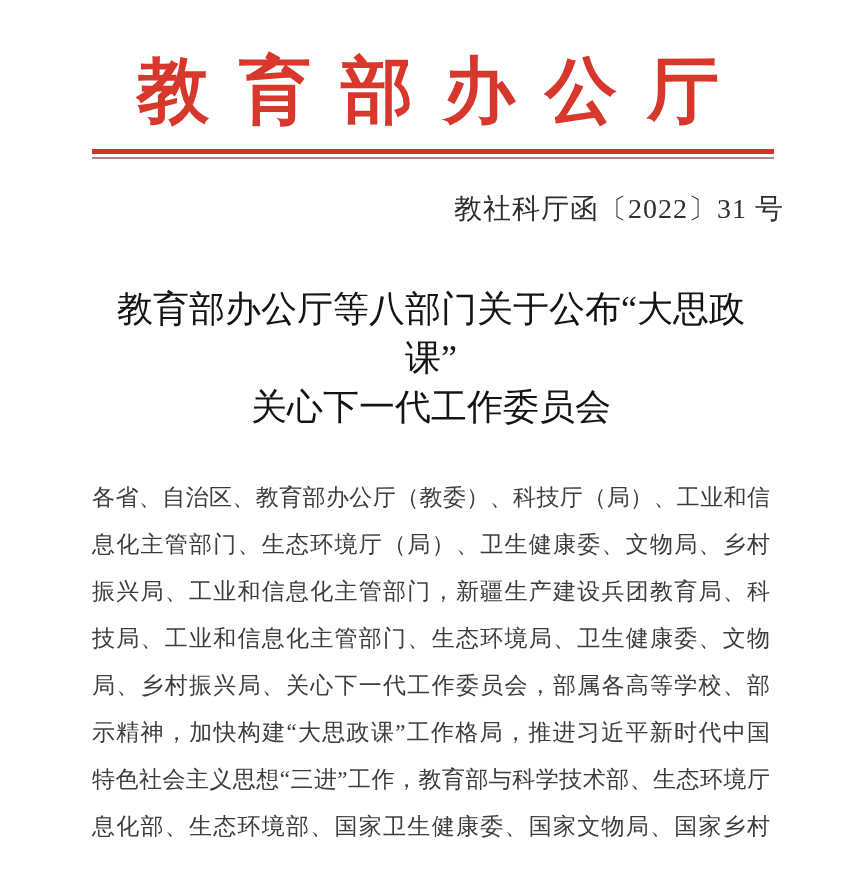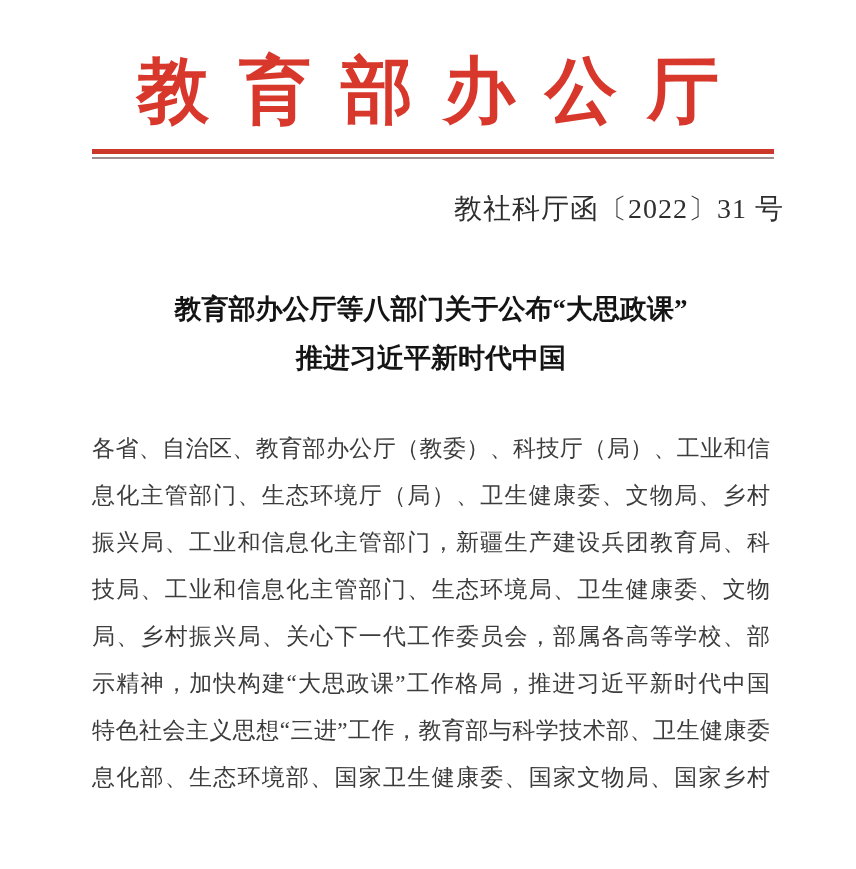--- a/index.html
+++ b/index.html
@@ -47,23 +47,23 @@
     text-align: right;
     font-size: 28px;
     line-height: 32px;
     letter-spacing: 1px;
     color: var(--docno-ink, #2e2e2e);
   }
   
   .title {
     margin: 60px 86px 0 92px;
     text-align: center;
-    font-size: 27px;
+    font-size: 36px;
     line-height: 49px;
-    font-weight: 700;
+    font-weight: 400;
     color: var(--title-ink, #141414);
   }
   
   .body-text {
     margin: 42px 86px 0 92px;
     font-size: 23px;
     line-height: 47px;
     color: var(--body-ink, #3c3c3c);
   }
   .line {
@@ -87,31 +87,31 @@
 
   <div class="rule">
     <div class="rule-thick"></div>
     <div class="rule-thin"></div>
   </div>
 
   <div class="doc-no">教社科厅函〔2022〕31 号</div>
 
   <div class="title">
     <div class="title-line">教育部办公厅等八部门关于公布“大思政课”</div>
-    <div class="title-line">推进习近平新时代中国</div>
+    <div class="title-line">关心下一代工作委员会</div>
   </div>
 
   <div class="body-text">
     <div class="para">
         <div class="line">各省、自治区、教育部办公厅（教委）、科技厅（局）、工业和信</div>
         <div class="line">息化主管部门、生态环境厅（局）、卫生健康委、文物局、乡村</div>
         <div class="line">振兴局、工业和信息化主管部门，新疆生产建设兵团教育局、科</div>
         <div class="line">技局、工业和信息化主管部门、生态环境局、卫生健康委、文物</div>
         <div class="line">局、乡村振兴局、关心下一代工作委员会，部属各高等学校、部</div>
       </div>
     <div class="para">
         <div class="line">示精神，加快构建“大思政课”工作格局，推进习近平新时代中国</div>
-        <div class="line">特色社会主义思想“三进”工作，教育部与科学技术部、卫生健康委</div>
+        <div class="line">特色社会主义思想“三进”工作，教育部与科学技术部、生态环境厅</div>
         <div class="line">息化部、生态环境部、国家卫生健康委、国家文物局、国家乡村</div>
       </div>
   </div>
 
 </div>
 
 </body></html>

